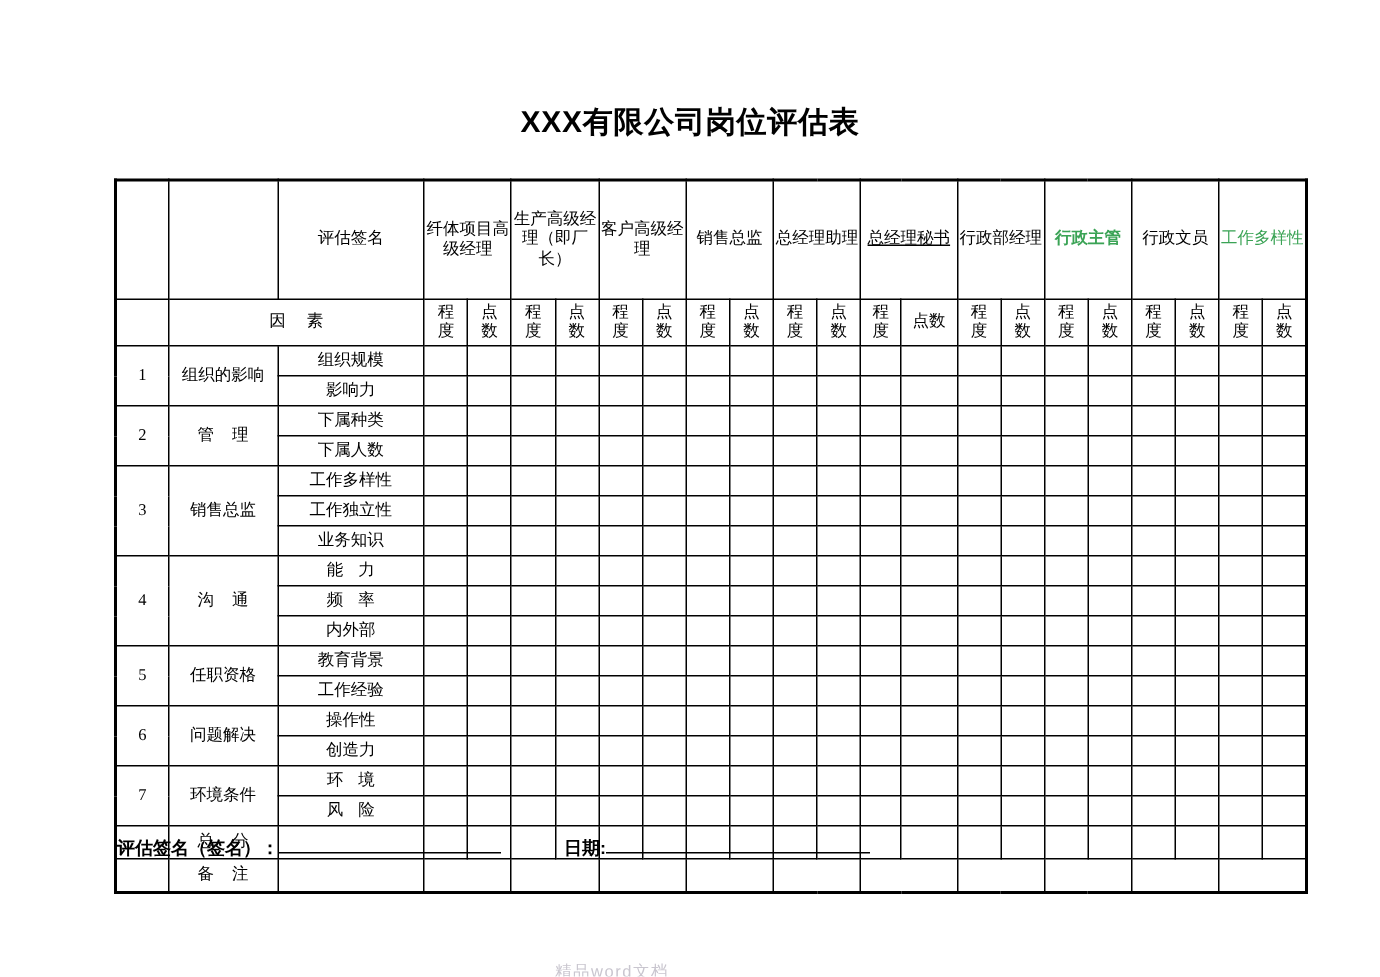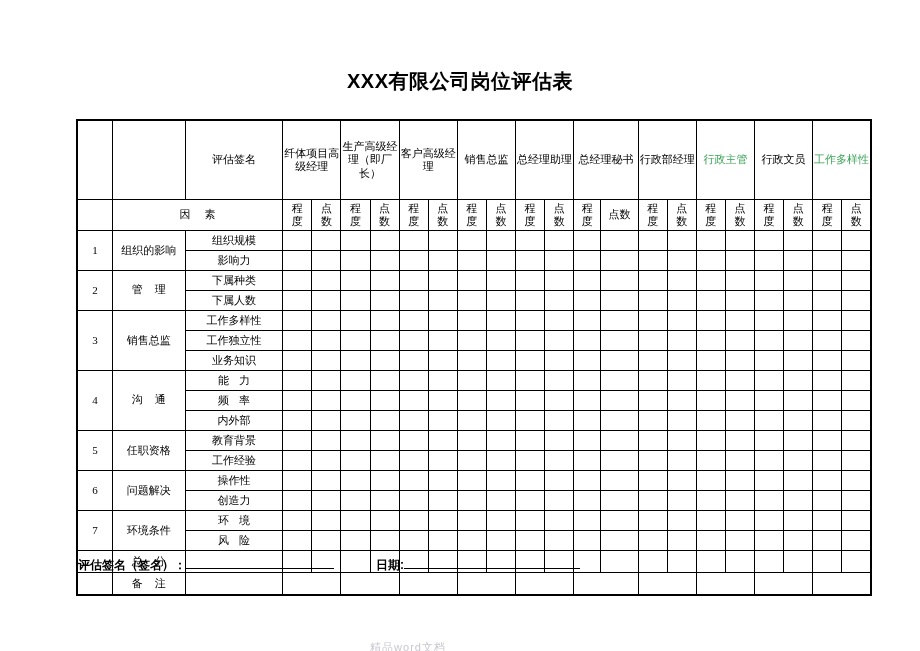--- a/index.html
+++ b/index.html
@@ -99,21 +99,21 @@
     font-family: "Liberation Sans", "DejaVu Sans", sans-serif;
     letter-spacing: 14px;
     text-indent: 14px;
   }
 
   .grp-name {
     font-size: 12px;
     font-weight: bold;
     font-family: "Liberation Sans", "DejaVu Sans", sans-serif;
   }
-  .grp-name.sp2 { letter-spacing: 12px; text-indent: 12px; font-family: Liberation Mono, monospace; }
+  .grp-name.sp2 { letter-spacing: 12px; text-indent: 12px; }
 
   .idx {
     font-size: 12px;
     font-family: "Liberation Serif", "DejaVu Serif", serif;
   }
 
   .sub-name {
     font-size: 10px;
     font-family: "Liberation Sans", "DejaVu Sans", sans-serif;
   }
@@ -202,23 +202,23 @@
         <tr>
           <td class="c-idx"></td>
           <td class="c-fac"></td>
           <td class="c-sub lbl-post">评估签名</td>
 
         <td class="hdr-job" colspan="2" style="color: rgb(0, 0, 0); margin-left: 46px;">纤体项目高级经理</td>
             <td class="hdr-job" colspan="2" style="color: rgb(0, 0, 0); margin-left: 15px;">生产高级经理（即厂长）</td>
             <td class="hdr-job" colspan="2" style="color: rgb(0, 0, 0);">客户高级经理</td>
             <td class="hdr-job" colspan="2" style="color: rgb(0, 0, 0);">销售总监</td>
             <td class="hdr-job" colspan="2" style="color: rgb(0, 0, 0); text-align: center;">总经理助理</td>
-            <td class="hdr-job" colspan="2" style="color: rgb(0, 0, 0);">总经理秘书</td>
+            <td class="hdr-job" colspan="2" style="color: rgb(0, 0, 0); text-decoration: underline;">总经理秘书</td>
             <td class="hdr-job" colspan="2" style="color: rgb(0, 0, 0);">行政部经理</td>
-            <td class="hdr-job green" colspan="2" style="color: rgb(58, 163, 85);">行政主管</td>
+            <td class="hdr-job green" colspan="2" style="color: rgb(58, 163, 85); font-weight: bold;">行政主管</td>
             <td class="hdr-job" colspan="2" style="color: rgb(0, 0, 0);">行政文员</td>
             <td class="hdr-job green" colspan="2" style="color: rgb(58, 163, 85);">工作多样性</td>
           </tr>
         <tr>
           <td></td>
           <td class="factor-head" colspan="2">因素</td>
 
         <td class="sub-hdr">
               <span class="stack">程</span>
               <span class="stack">度</span>

